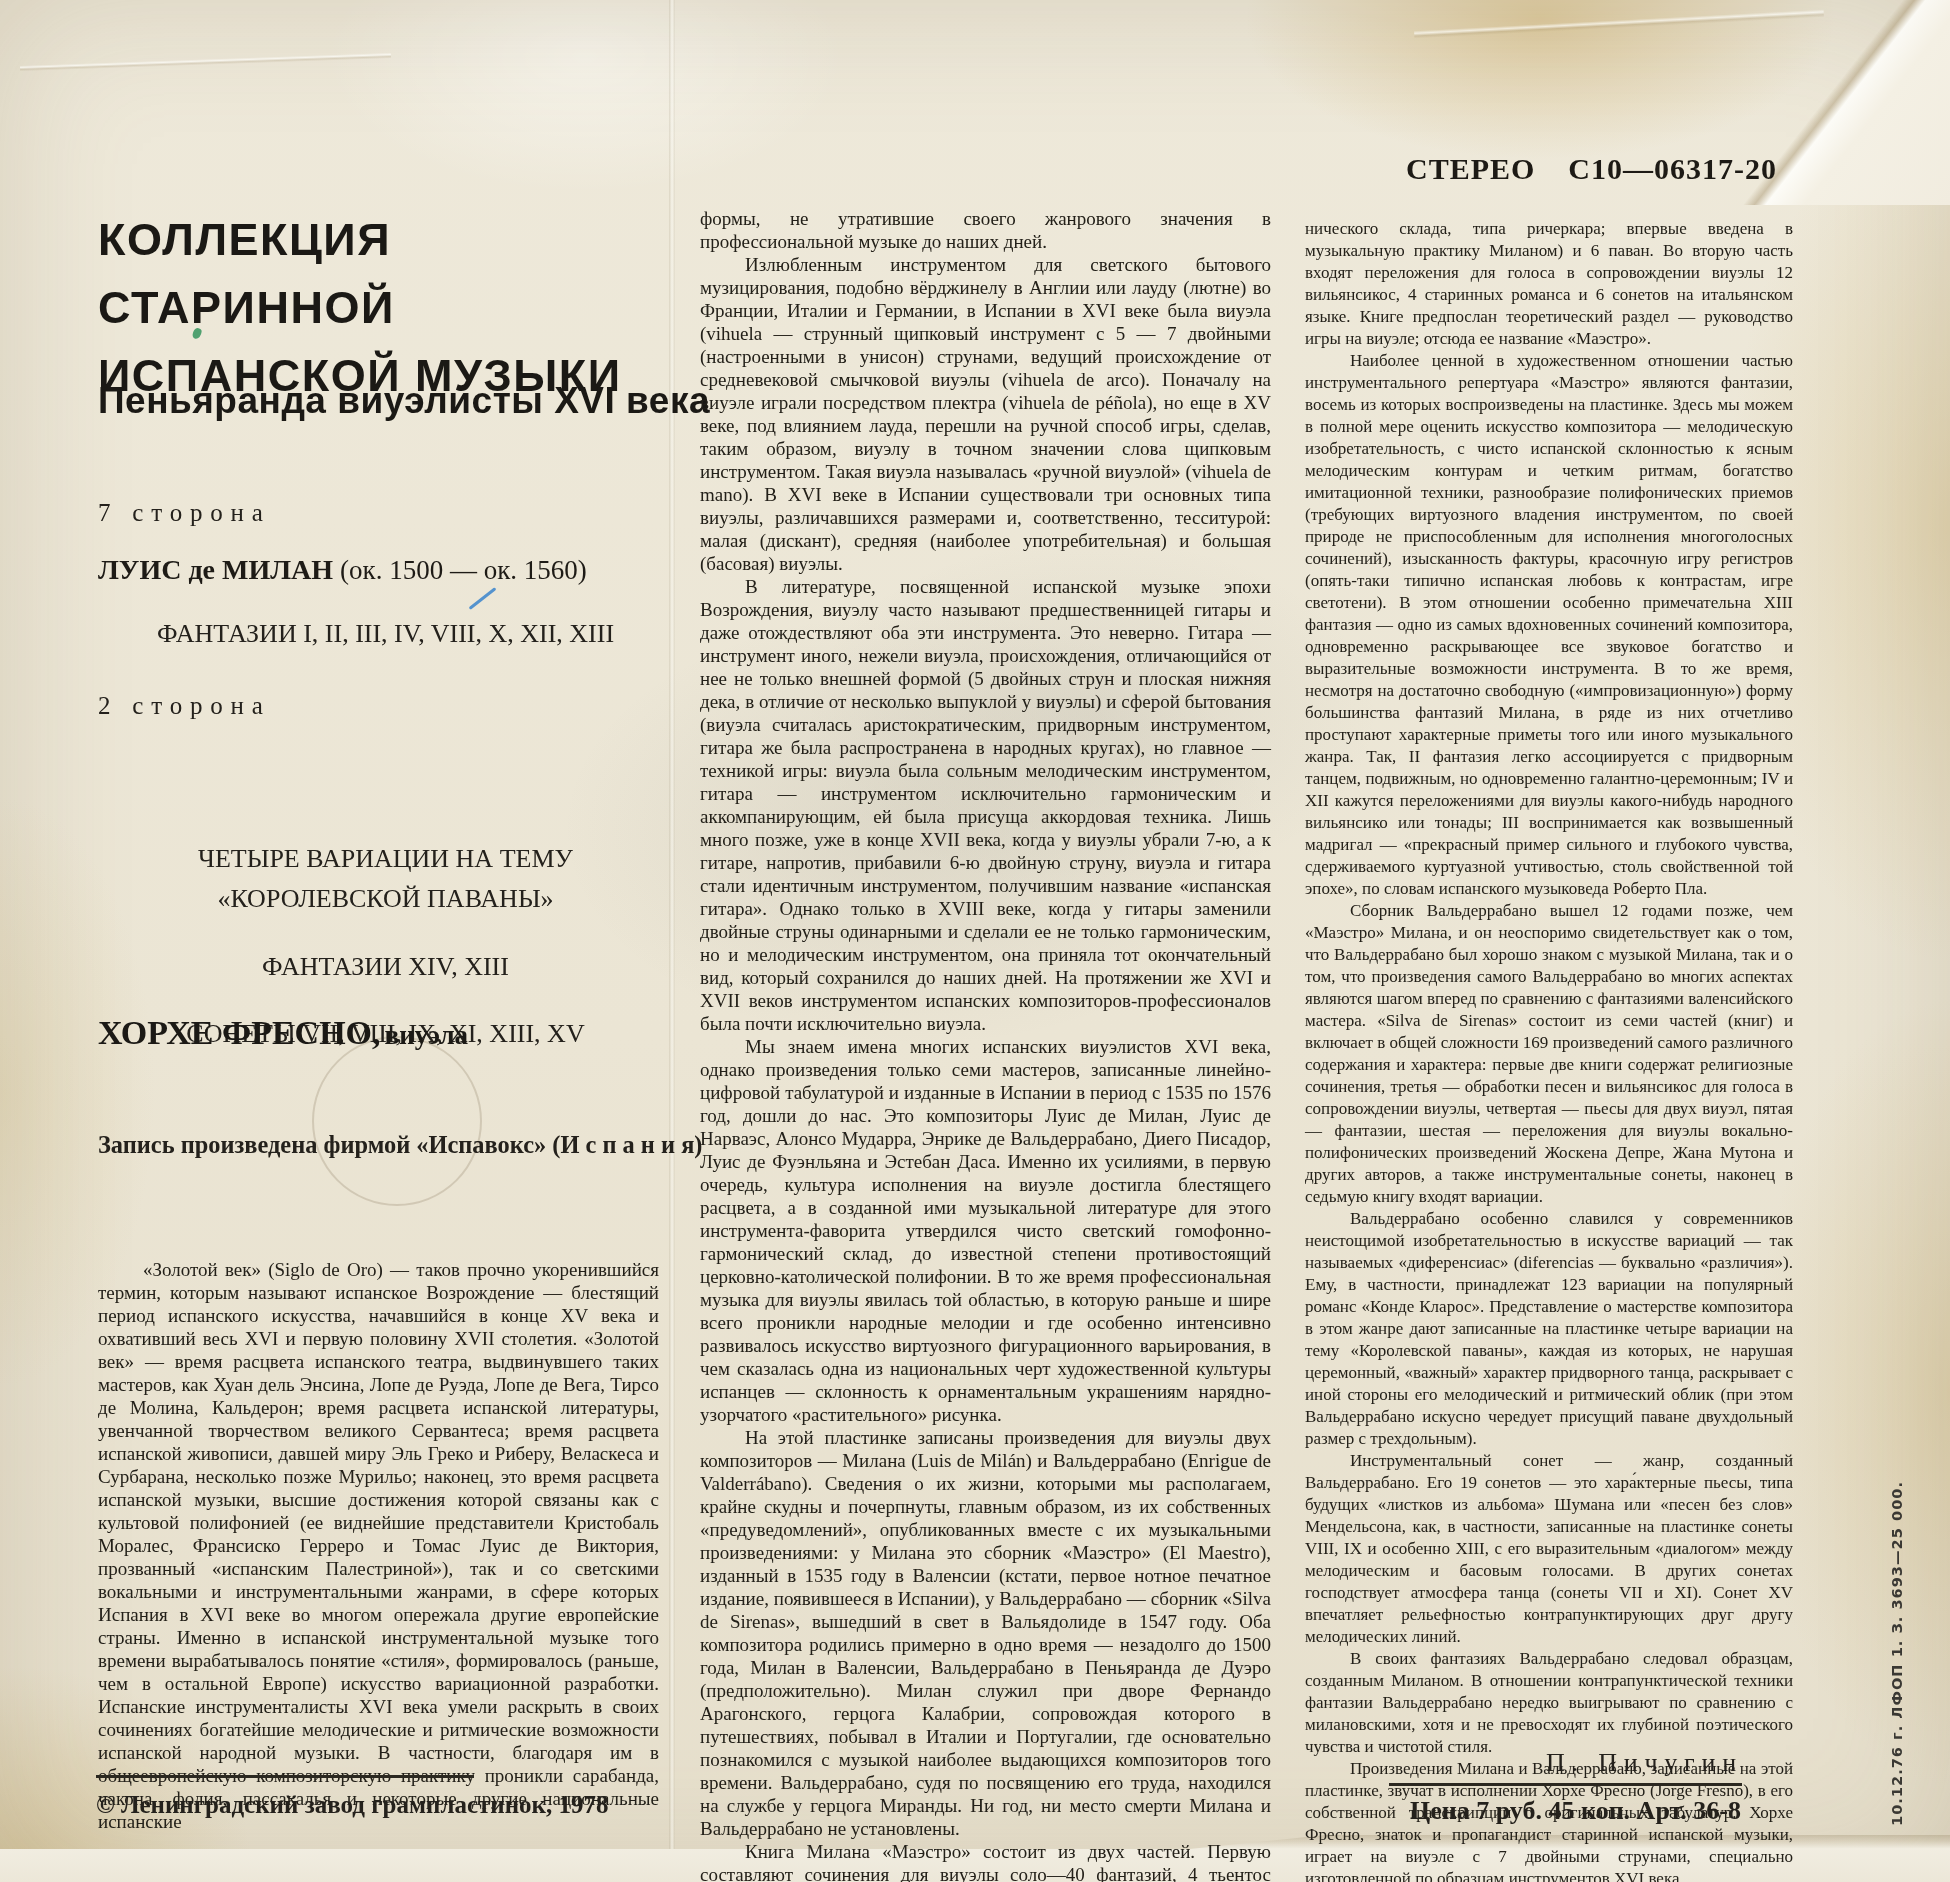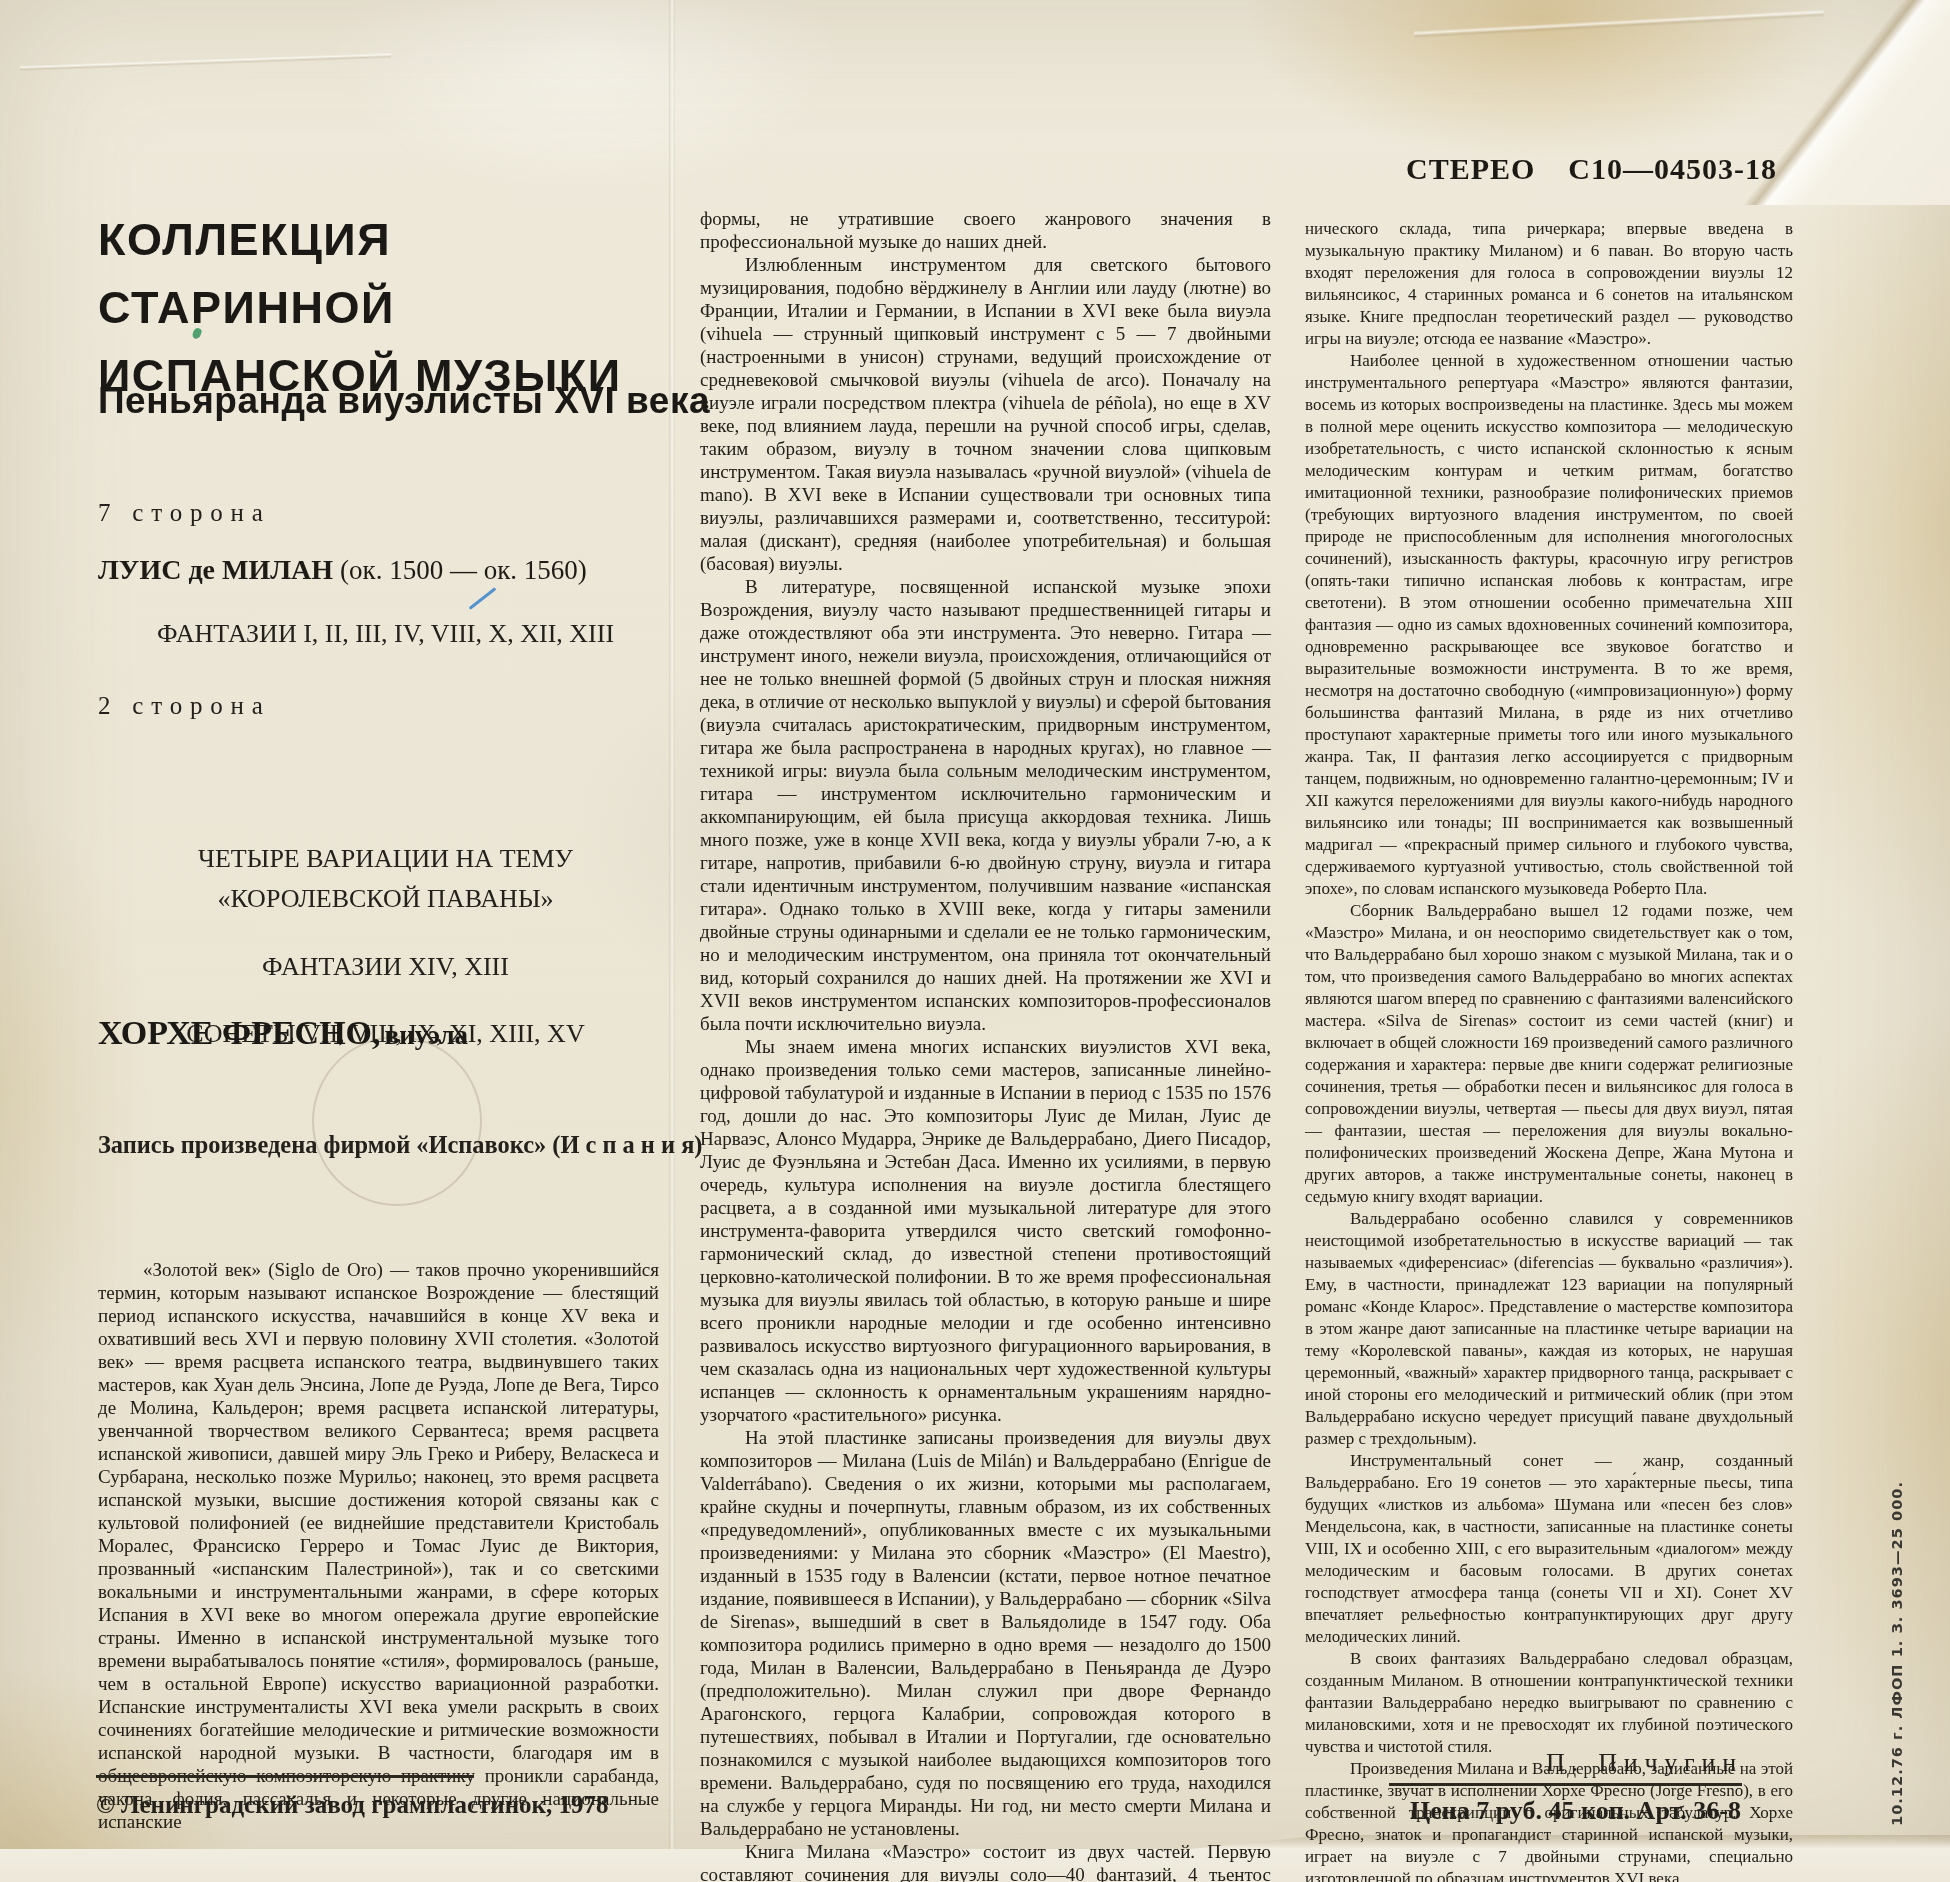--- a/index.html
+++ b/index.html
@@ -104,21 +104,21 @@
   <div class="fold-line"></div>
   <div class="corner-fold"></div>
   <div class="wrinkle" style="left:1414px;top:19.5px;width:410px;height:7.8px;transform:rotate(-3deg);"></div>
   <div class="wrinkle" style="left:19.5px;top:59px;width:371px;height:5.9px;transform:rotate(-2deg);"></div>
   <div class="bottom-strip"></div>
   <div class="press-ring"></div>
   <div class="pen-mark"></div>
   <div class="green-speck"></div>
 
   <div class="stereo-header">
-    <span>СТЕРЕО</span><span class="gap"></span><span>С10—04503-18</span>
+    <span>СТЕРЕО</span><span class="gap"></span><span>С10—06317-20</span>
   </div>
 
   <div class="collection-title sans">КОЛЛЕКЦИЯ СТАРИННОЙ ИСПАНСКОЙ МУЗЫКИ</div>
   <div class="album-title sans">Пеньяранда виуэлисты XVI века</div>
 
   <div class="side-label" style="top:499px;">7 сторона</div>
   <div class="composer-line" style="top:554px;">
     <span class="composer">ЛУИС де МИЛАН</span>
     <span class="dates">(ок. 1500 — ок. 1560)</span>
   </div>

